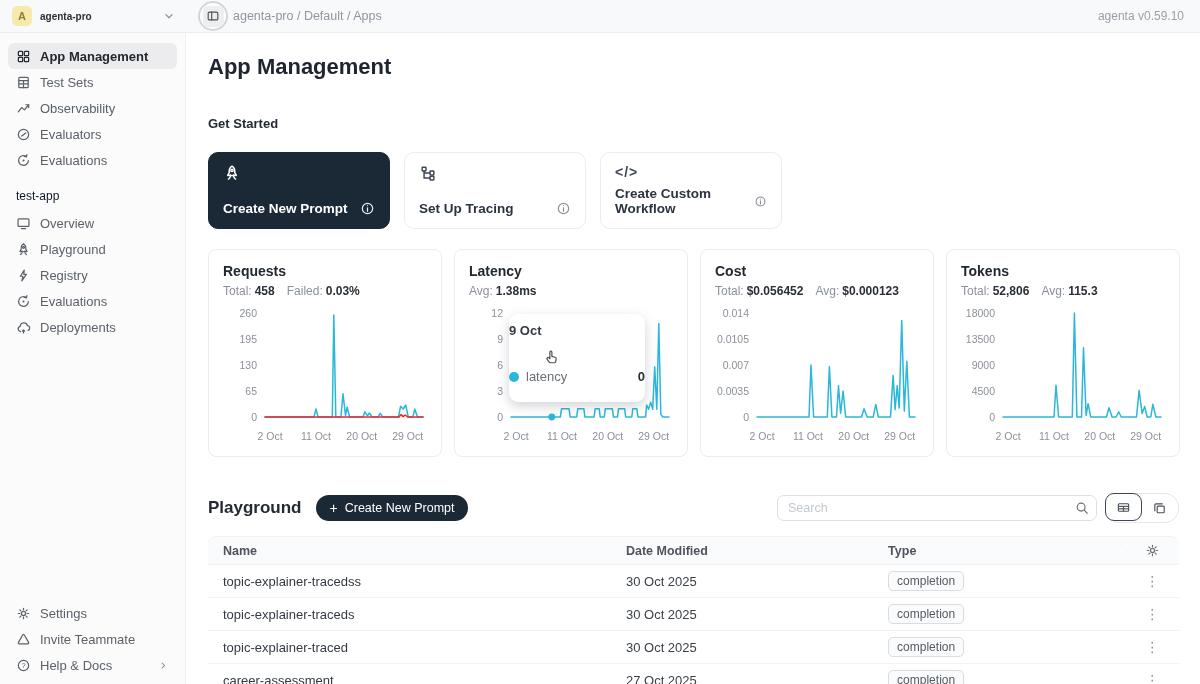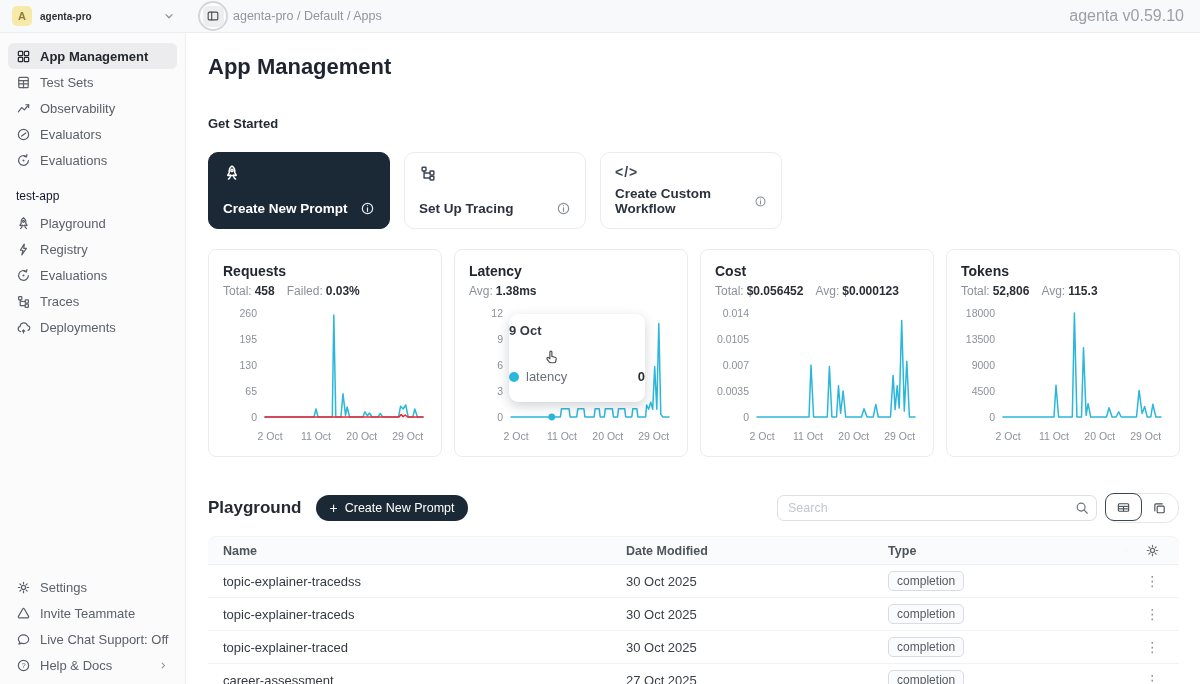--- a/index.html
+++ b/index.html
@@ -15,21 +15,21 @@
             font-size:11px; font-weight:700; display:flex; align-items:center; justify-content:center; }
   .ws-name { font-size:10px; font-weight:600; color:#2a2f36; flex:1; }
   .workspace svg { width:14px; height:14px; color:#8b919a; }
   .panel-ring { margin-left:12px; width:30px; height:30px; border-radius:50%;
                 border:2px solid #d3d6da; background:rgba(255,255,255,.65);
                 display:flex; align-items:center; justify-content:center; flex:0 0 auto; }
   .panel-btn { width:21px; height:21px; border:0; border-radius:5px; background:#eceef0;
                display:flex; align-items:center; justify-content:center; cursor:pointer; color:#4a4f55; }
   .panel-btn svg { width:14px; height:14px; }
   .breadcrumb { margin-left:5px; font-size:12.5px; color:#9095a0; }
-  .version { margin-left:auto; margin-right:16px; font-size:16px; color:#9aa0a8; }
+  .version { margin-left:auto; margin-right:16px; font-size:12px; color:#9aa0a8; }
 
   
   .sidebar { position:absolute; top:33px; left:0; bottom:0; width:186px; background:#fbfbfc;
              border-right:1px solid #eef0f2; padding:10px 8px; }
   .side-item { display:flex; align-items:center; gap:9px; height:26px; padding:0 8px; margin-bottom:0px;
                border-radius:6px; font-size:13px; color:#5b6169; cursor:pointer; }
   .side-item + .side-item { margin-top:0; }
   .side-item.selected { background:#ececef; color:#23272e; font-weight:600; }
   .side-item svg { width:15px; height:15px; flex:0 0 auto; }
   .side-item .chev { margin-left:auto; width:11px; height:11px; color:#8b919a; }
@@ -176,20 +176,27 @@
             <polyline points="11.6,1.7 11.2,4.1 8.9,3.7"></polyline>
             <circle cx="8" cy="8" r="1.1" fill="currentColor" stroke="none"></circle>
           </svg>
           <span>Evaluations</span>
         </div>
       </nav>
     <div class="side-section">test-app</div>
     <nav id="side-app">
         <div class="side-item">
           <svg viewBox="0 0 16 16" fill="none" stroke="currentColor" stroke-width="1.3" stroke-linecap="round" stroke-linejoin="round">
+            <rect x="2.2" y="3" width="11.6" height="8" rx="1"></rect>
+            <line x1="5.8" y1="13.5" x2="10.2" y2="13.5"></line>
+          </svg>
+          <span>Overview</span>
+        </div>
+        <div class="side-item">
+          <svg viewBox="0 0 16 16" fill="none" stroke="currentColor" stroke-width="1.3" stroke-linecap="round" stroke-linejoin="round">
             <path d="M8 1.8c1.9 1.2 2.8 3.3 2.4 5.9l1.3 1.9c.2.3 0 .7-.4.6l-2-.4c-.4.4-.9.6-1.3.6s-.9-.2-1.3-.6l-2 .4c-.4.1-.6-.3-.4-.6l1.3-1.9C5.2 5.1 6.1 3 8 1.8z"></path>
             <circle cx="8" cy="5.7" r="1"></circle>
             <path d="M6.5 11c-.2 1-.8 1.9-1.7 2.4M9.5 11c.2 1 .8 1.9 1.7 2.4"></path>
           </svg>
           <span>Playground</span>
         </div>
         <div class="side-item">
           <svg viewBox="0 0 16 16" fill="none" stroke="currentColor" stroke-width="1.3" stroke-linecap="round" stroke-linejoin="round">
             <path d="M8.8 2.2 4.6 8.8h2.8L6.2 13.8l4.9-6.9H8.3l.5-4.7z"></path>
           </svg>
@@ -198,54 +205,39 @@
         <div class="side-item">
           <svg viewBox="0 0 16 16" fill="none" stroke="currentColor" stroke-width="1.3" stroke-linecap="round" stroke-linejoin="round">
             <path d="M13.2 8A5.2 5.2 0 1 1 11 3.7"></path>
             <polyline points="11.6,1.7 11.2,4.1 8.9,3.7"></polyline>
             <circle cx="8" cy="8" r="1.1" fill="currentColor" stroke="none"></circle>
           </svg>
           <span>Evaluations</span>
         </div>
         <div class="side-item">
           <svg viewBox="0 0 16 16" fill="none" stroke="currentColor" stroke-width="1.3" stroke-linecap="round" stroke-linejoin="round">
-            <rect x="2.8" y="2.8" width="3.4" height="3.4" rx=".6"></rect>
-            <rect x="9.8" y="6.3" width="3.4" height="3.4" rx=".6"></rect>
-            <rect x="9.8" y="10.8" width="3.4" height="3.4" rx=".6"></rect>
-            <path d="M4.5 6.2v6.3h5.3M4.5 8h5.3"></path>
-          </svg>
-          <span>Traces</span>
-        </div>
-        <div class="side-item">
-          <svg viewBox="0 0 16 16" fill="none" stroke="currentColor" stroke-width="1.3" stroke-linecap="round" stroke-linejoin="round">
             <path d="M4.8 12.3a2.8 2.8 0 0 1-.4-5.5 4 4 0 0 1 7.8-.9 2.6 2.6 0 0 1 .6 5.1"></path>
             <path d="M8 13.8v-3.2M6.7 11.8 8 10.5l1.3 1.3"></path>
           </svg>
           <span>Deployments</span>
         </div>
       </nav>
     <nav id="side-bottom" class="side-bottom">
         <div class="side-item">
           <svg viewBox="0 0 16 16" fill="none" stroke="currentColor" stroke-width="1.3" stroke-linecap="round" stroke-linejoin="round">
             <circle cx="8" cy="8" r="2.2"></circle>
             <path d="M8 2.5v1.6M8 11.9v1.6M2.5 8h1.6M11.9 8h1.6M4.1 4.1l1.1 1.1M10.8 10.8l1.1 1.1M11.9 4.1l-1.1 1.1M5.2 10.8l-1.1 1.1"></path>
           </svg>
           <span>Settings</span>
         </div>
         <div class="side-item">
           <svg viewBox="0 0 16 16" fill="none" stroke="currentColor" stroke-width="1.3" stroke-linecap="round" stroke-linejoin="round">
             <path d="M7.1 3.2 2.6 11.1a1 1 0 0 0 .9 1.5h9a1 1 0 0 0 .9-1.5L8.9 3.2a1 1 0 0 0-1.8 0z"></path>
           </svg>
           <span>Invite Teammate</span>
-        </div>
-        <div class="side-item">
-          <svg viewBox="0 0 16 16" fill="none" stroke="currentColor" stroke-width="1.3" stroke-linecap="round" stroke-linejoin="round">
-            <path d="M13.5 7.7c0 2.6-2.5 4.6-5.5 4.6-.8 0-1.6-.1-2.3-.4l-2.6 1 .9-2.1a4.3 4.3 0 0 1-1.5-3.1C2.5 5.1 5 3 8 3s5.5 2.1 5.5 4.7z"></path>
-          </svg>
-          <span>Live Chat Support: Off</span>
         </div>
         <div class="side-item">
           <svg viewBox="0 0 16 16" fill="none" stroke="currentColor" stroke-width="1.3" stroke-linecap="round" stroke-linejoin="round">
             <circle cx="8" cy="8" r="5.5"></circle>
             <text x="8" y="10.8" font-size="8" text-anchor="middle" fill="currentColor" stroke="none" font-family="Liberation Sans, sans-serif">?</text>
           </svg>
           <span>Help &amp; Docs</span>
           <svg class="chev" viewBox="0 0 16 16" fill="none" stroke="currentColor" stroke-width="1.5" stroke-linecap="round">
             <polyline points="6,4.5 9.5,8 6,11.5"></polyline>
           </svg>

